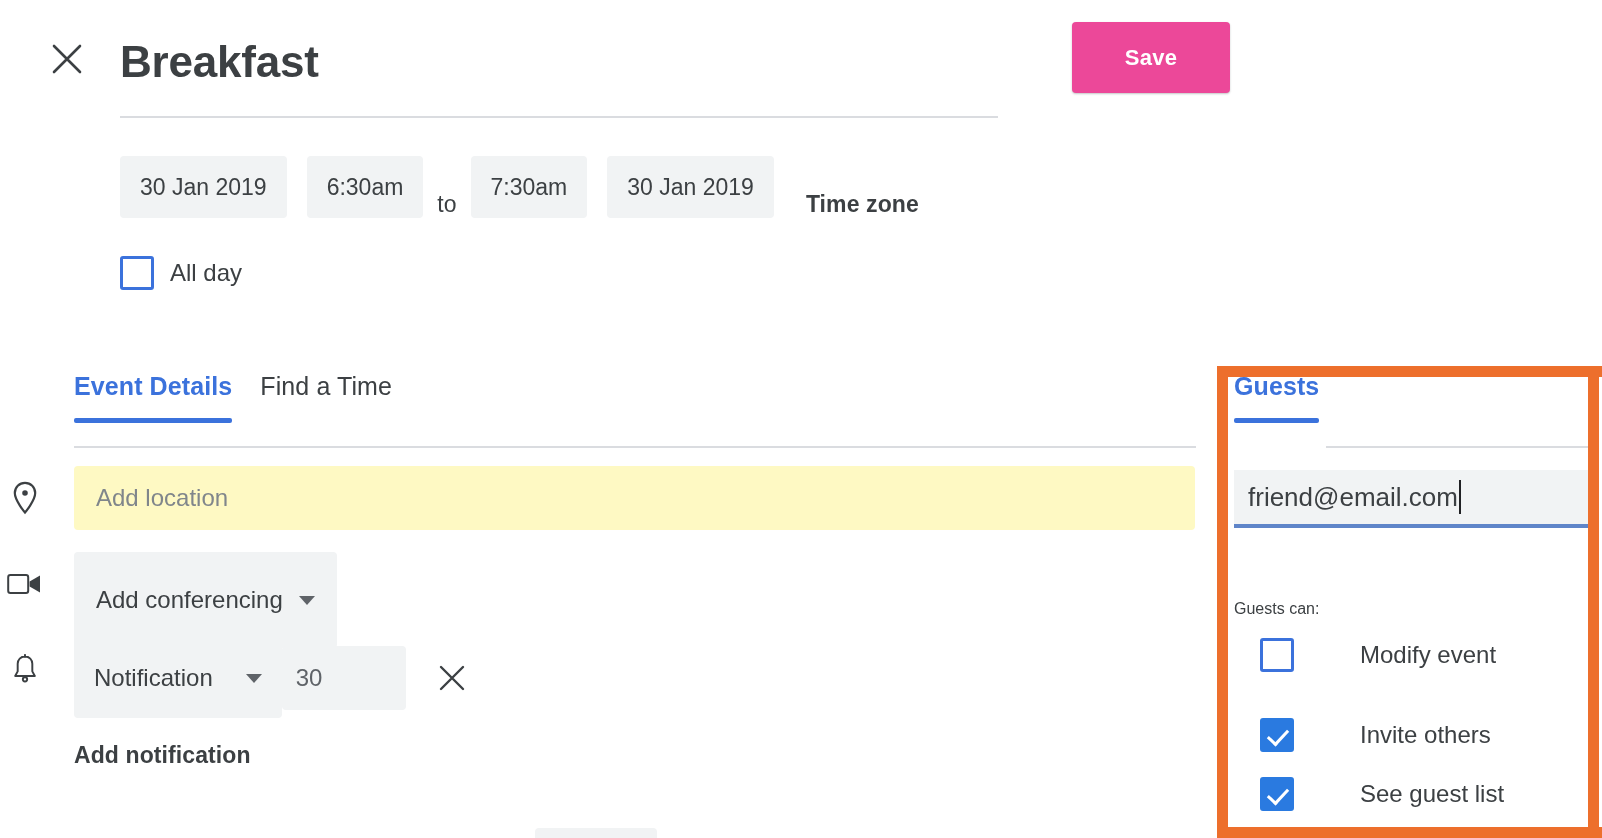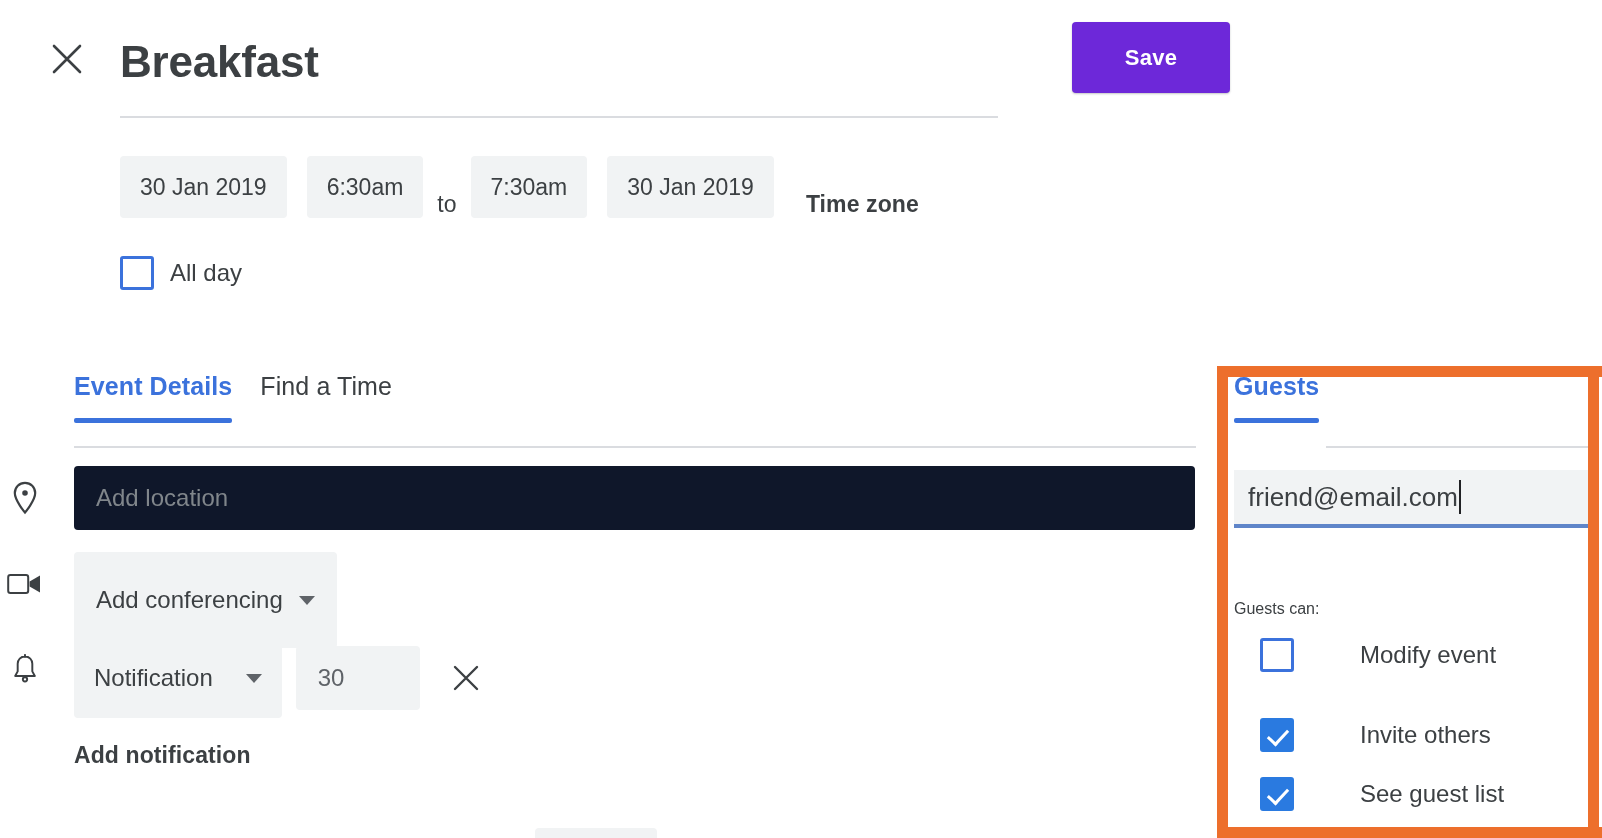--- a/index.html
+++ b/index.html
@@ -38,21 +38,21 @@
   }
   #title-underline {
     left: 120px; top: 116px;
     width: 878px; height: 2px;
     background: #dadce0;
   }
 
   #save-button {
     left: 1072px; top: 22px;
     width: 158px; height: 71px;
-    background: #6d28d9;
+    background: #ec4899;
     color: #ffffff;
     border: none;
     border-radius: 4px;
     font-family: inherit;
     font-size: 22px;
     font-weight: 700;
     letter-spacing: 0.3px;
     cursor: pointer;
     box-shadow: 0 1px 2px rgba(60,64,67,0.3);
   }
@@ -177,21 +177,21 @@
     display: flex; align-items: center; justify-content: center;
     color: #3c4043;
   }
   #icon-location { top: 477px; }
   #icon-conferencing { top: 563px; }
   #icon-notification { top: 649px; }
 
   #location-field {
     left: 74px; top: 466px;
     width: 1121px; height: 64px;
-    background: #0f172a;
+    background: #fef9c3;
     border-radius: 4px;
     display: flex; align-items: center;
     padding: 0 22px;
     box-sizing: border-box;
     cursor: text;
   }
   #location-placeholder {
     font-size: 24px;
     color: #80868b;
   }
@@ -200,23 +200,23 @@
   #conferencing-chip {
     height: 64px;
     padding: 16px 22px;
     font-size: 24px;
     color: #3c4043;
   }
 
   #notification-row { left: 74px; top: 638px; display: flex; align-items: center; }
   #notif-type-chip { height: 80px; padding: 0 20px; font-size: 24px; gap: 17px; }
   #notif-amount-chip {
-    height: 64px; padding: 0 22px; font-size: 24px;
+    height: 64px; padding: 0 14px; font-size: 24px;
     width: 124px; box-sizing: border-box;
-    margin-left: 14px; color: #5f6368;
+    margin-left: 0; color: #5f6368;
   }
   #notif-unit-chip { height: 64px; padding: 0 20px; font-size: 24px; margin-left: 18px; }
   #notif-remove-btn {
     margin-left: 26px;
     width: 40px; height: 40px;
     display: flex; align-items: center; justify-content: center;
     cursor: pointer;
   }
 
   #add-notification-link {

